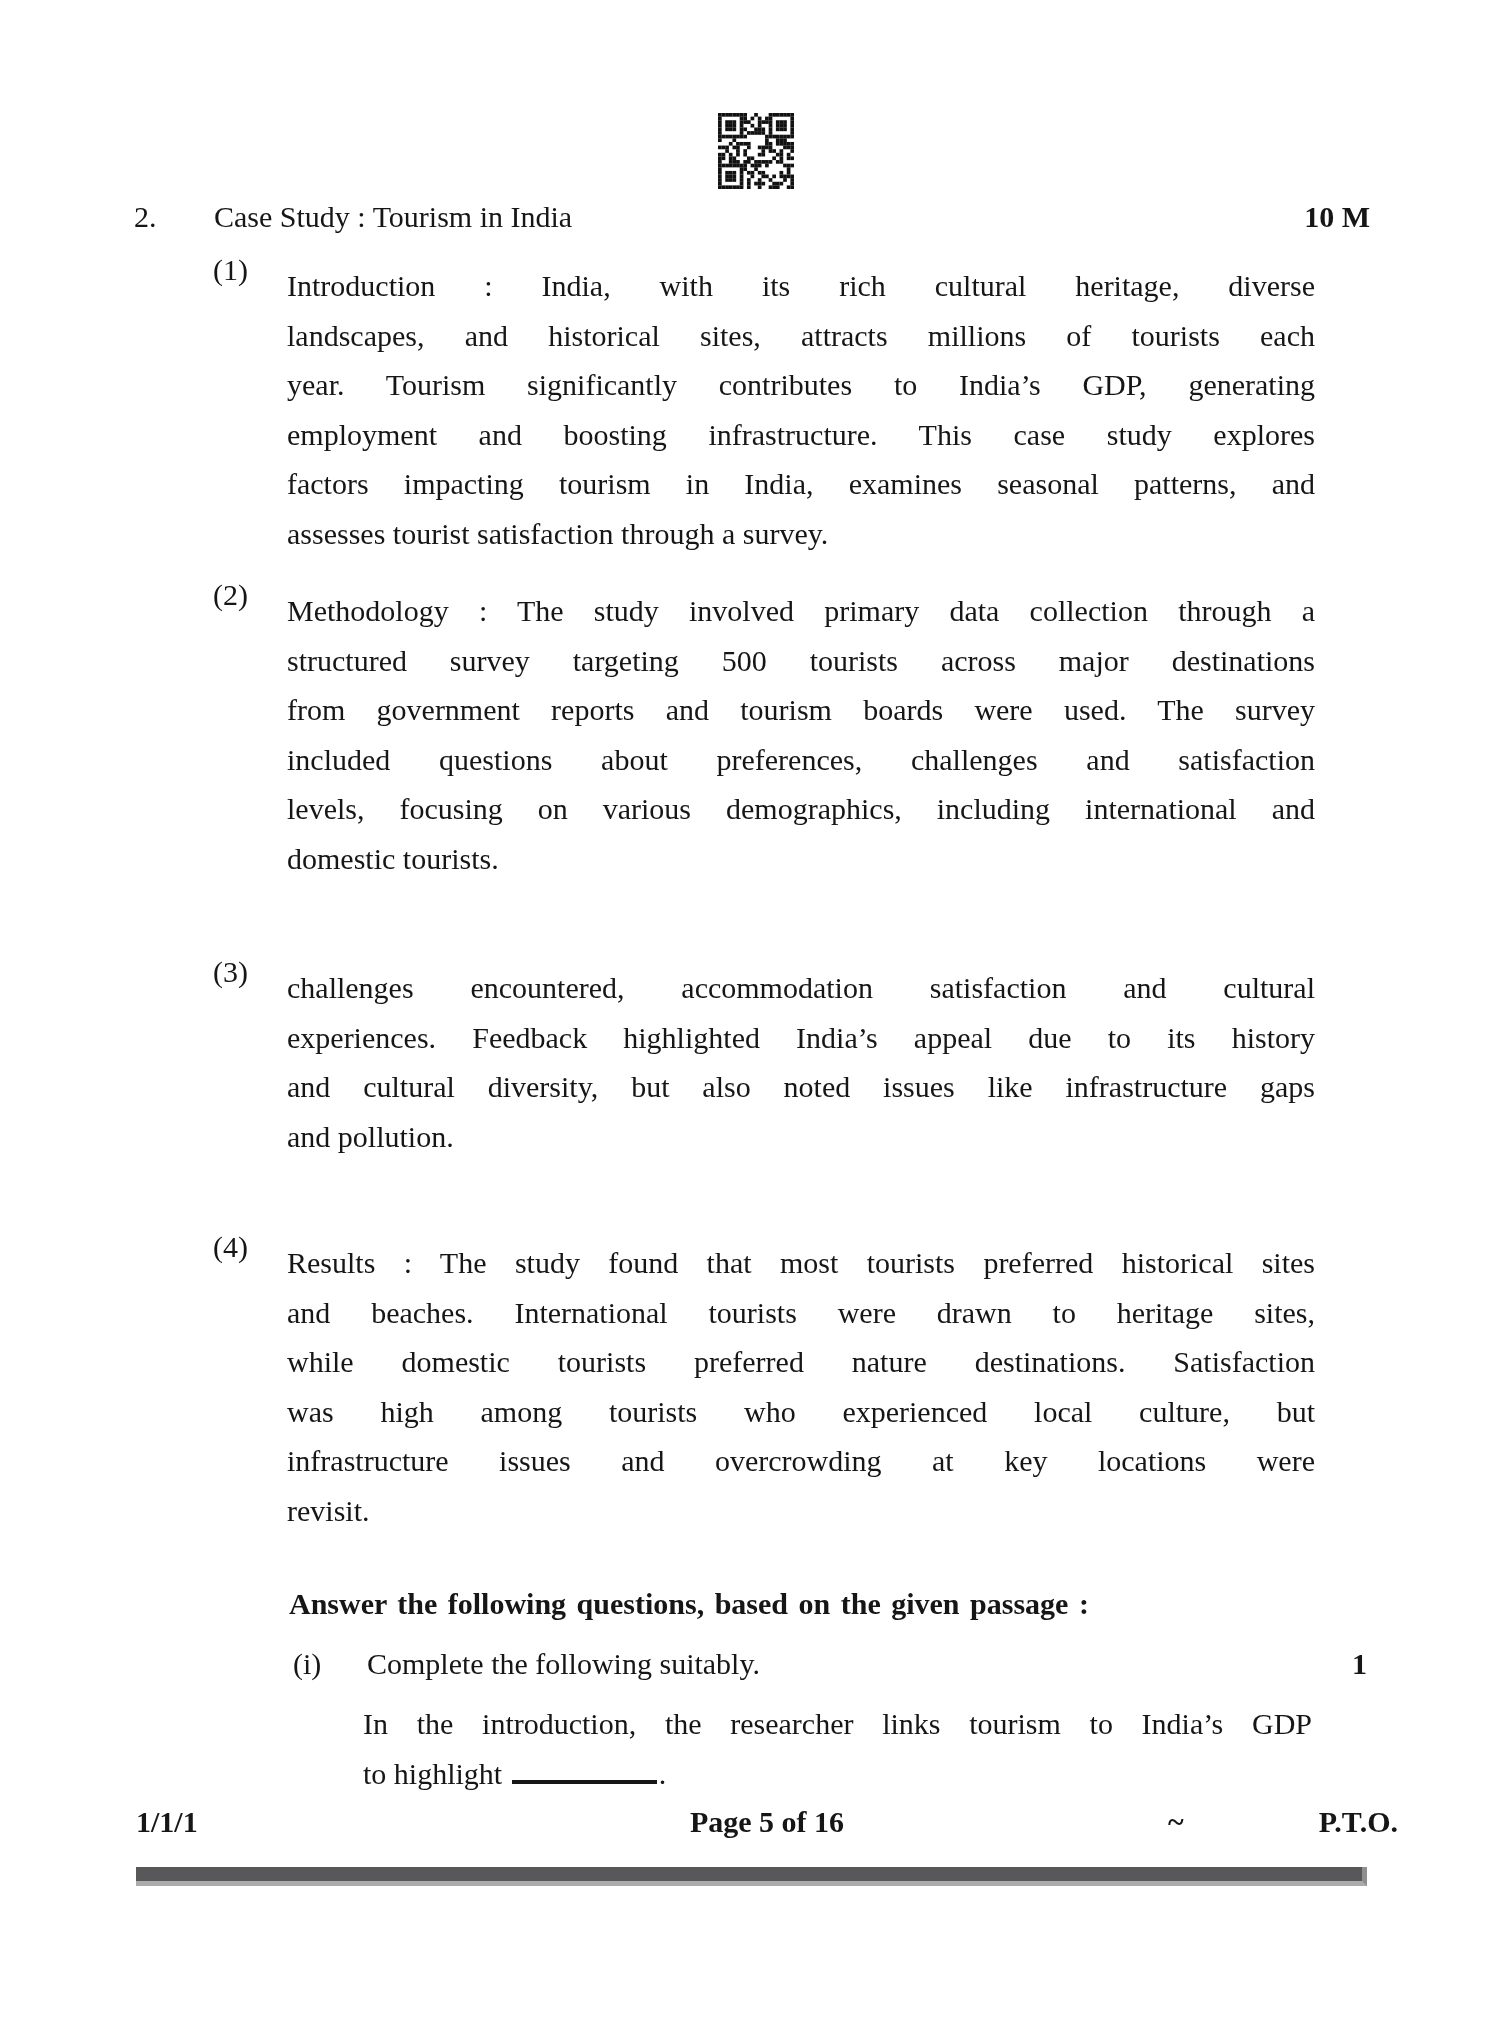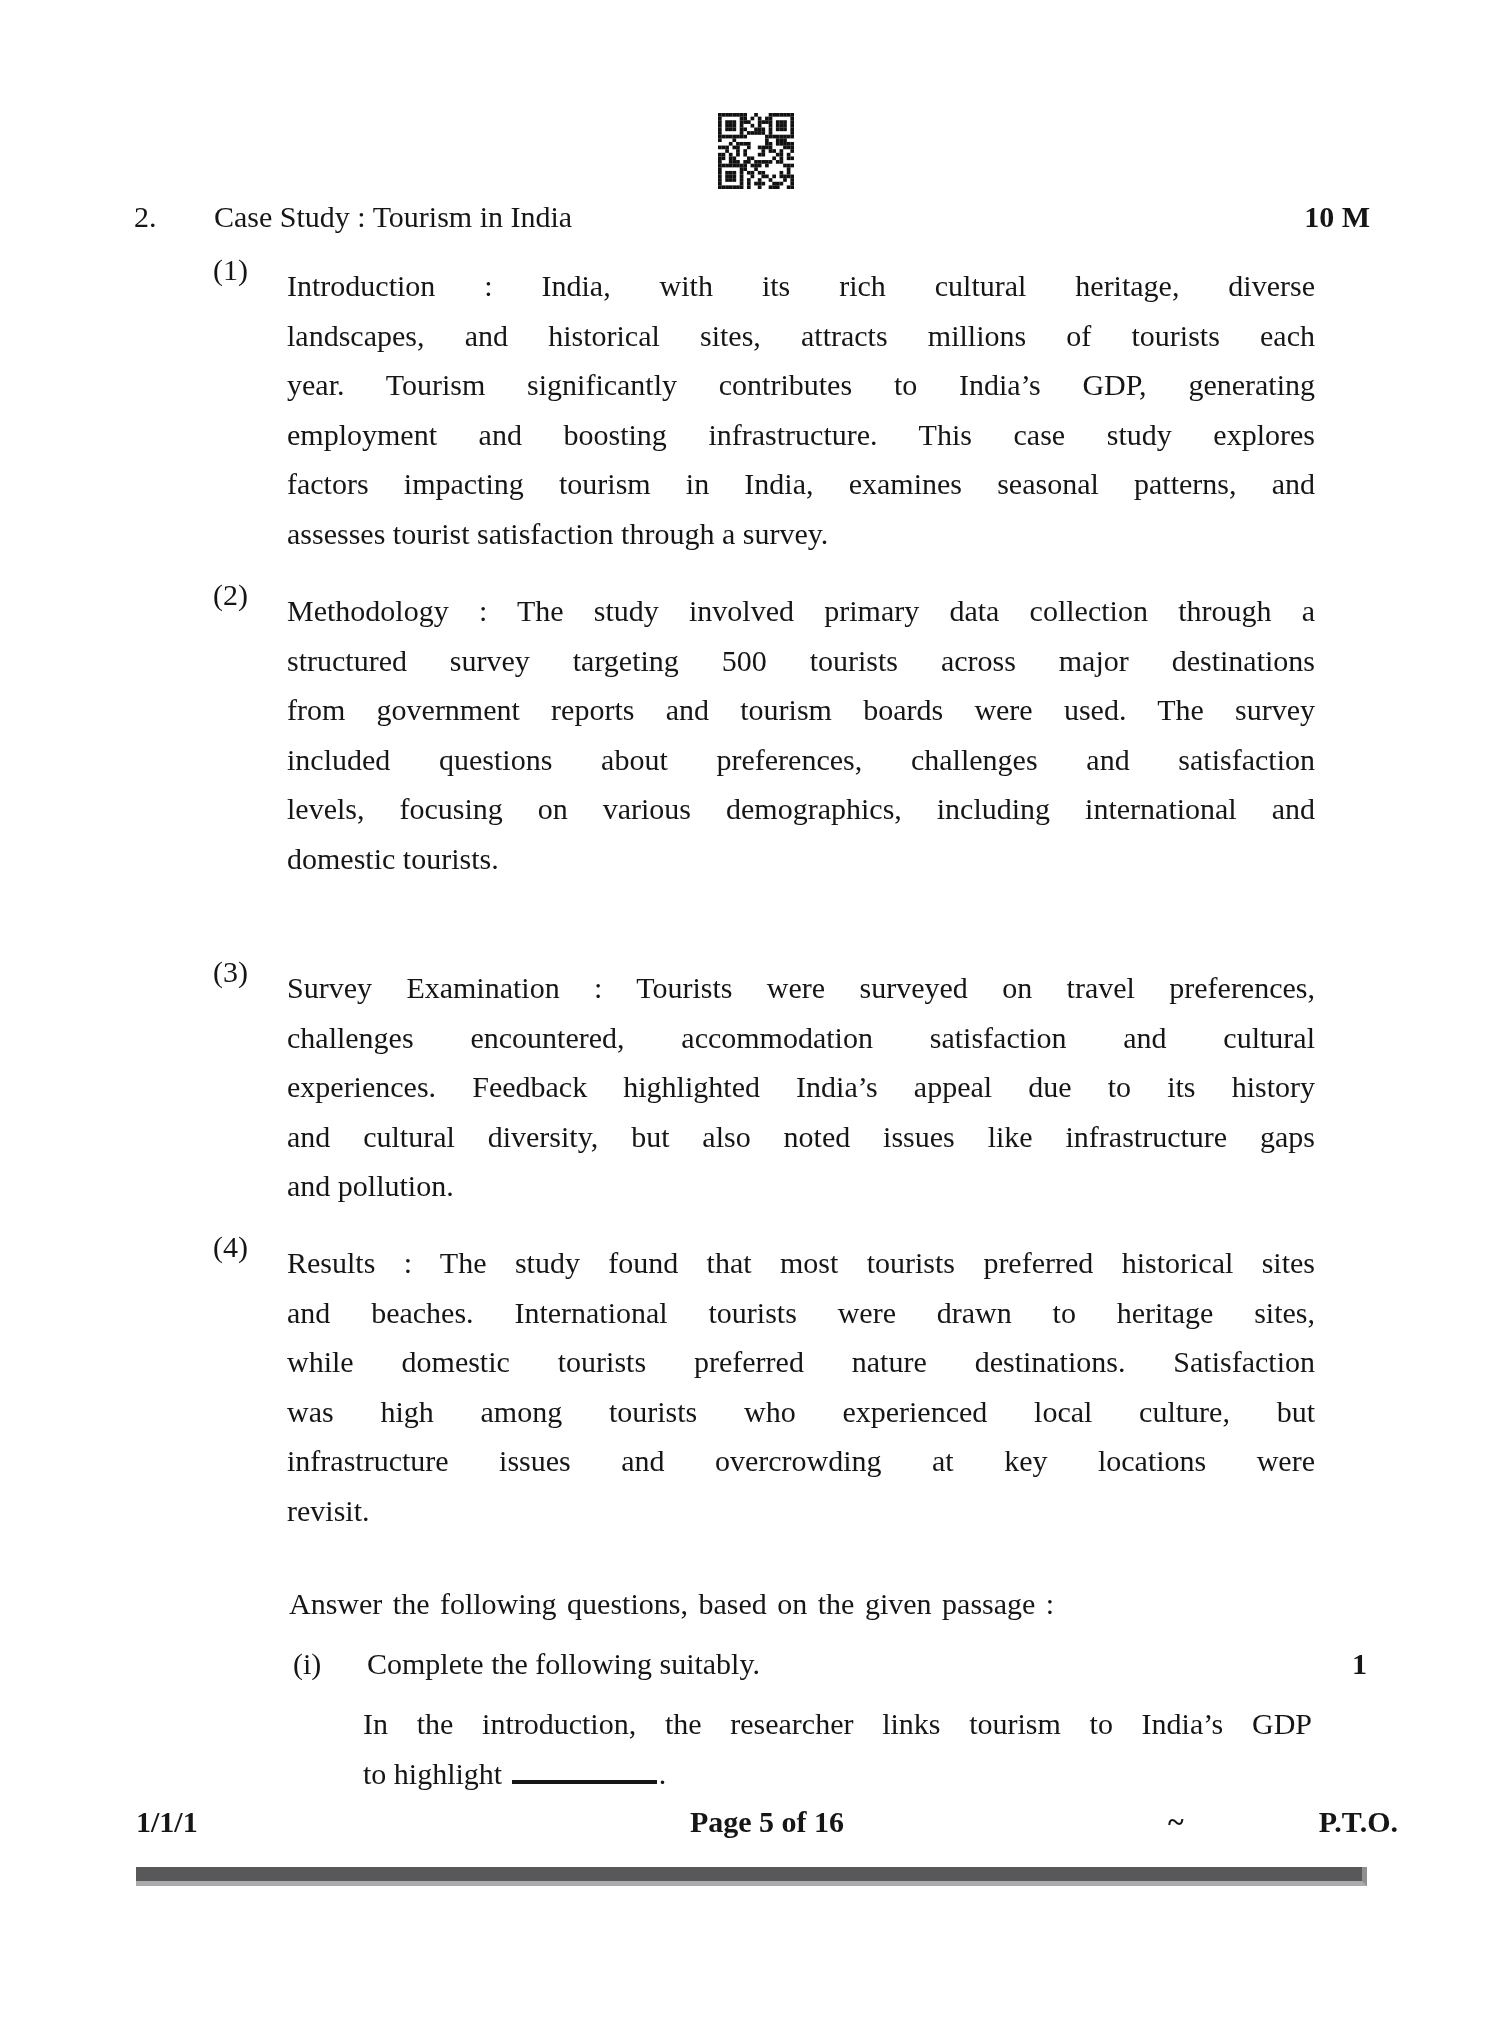--- a/index.html
+++ b/index.html
@@ -20,21 +20,21 @@
   .para-label{position:absolute;left:213px;top:0;font-size:30px;line-height:49.5px;}
   .para-lines{position:absolute;left:287px;top:0;width:1028px;margin-top:16px;}
   .line{
     font-size:30px;line-height:49.5px;
     text-align:justify;text-align-last:justify;
     overflow:hidden;
   }
   .line.nojust{text-align:right;text-align-last:left;}
   .answer-heading{
     position:absolute;left:289px;top:1579px;width:1030px;
-    font-size:30px;line-height:49.5px;font-weight:normal;word-spacing:3px;
+    font-size:30px;line-height:49.5px;font-weight:bold;word-spacing:3px;
   }
   .subq{position:absolute;left:0;top:1639px;width:100%;height:50px;font-size:30px;line-height:49.5px;}
   .subq-label{position:absolute;left:293px;}
   .subq-prompt{position:absolute;left:367px;}
   .subq-marks{position:absolute;right:138px;font-weight:bold;}
   .subq-body{position:absolute;left:363px;top:1699px;width:949px;}
   .blank{
     display:inline-block;width:145px;height:8px;
     border-bottom:4px solid #161616;
     margin:0 2px;
@@ -326,21 +326,20 @@
           <div class="line">from government reports and tourism boards were used. The survey</div>
           <div class="line">included questions about preferences, challenges and satisfaction</div>
           <div class="line">levels, focusing on various demographics, including international and</div>
           <div class="line nojust">domestic tourists.</div>
         </div>
   </div>
 
   <div class="para" style="top: 947px;">
     <span class="para-label">(3)</span>
     <div class="para-lines">
-          <div class="line">Survey Examination : Tourists were surveyed on travel preferences,</div>
           <div class="line">challenges encountered, accommodation satisfaction and cultural</div>
           <div class="line">experiences. Feedback highlighted India’s appeal due to its history</div>
           <div class="line">and cultural diversity, but also noted issues like infrastructure gaps</div>
           <div class="line nojust">and pollution.</div>
         </div>
   </div>
 
   <div class="para" style="top: 1222px;">
     <span class="para-label">(4)</span>
     <div class="para-lines">

